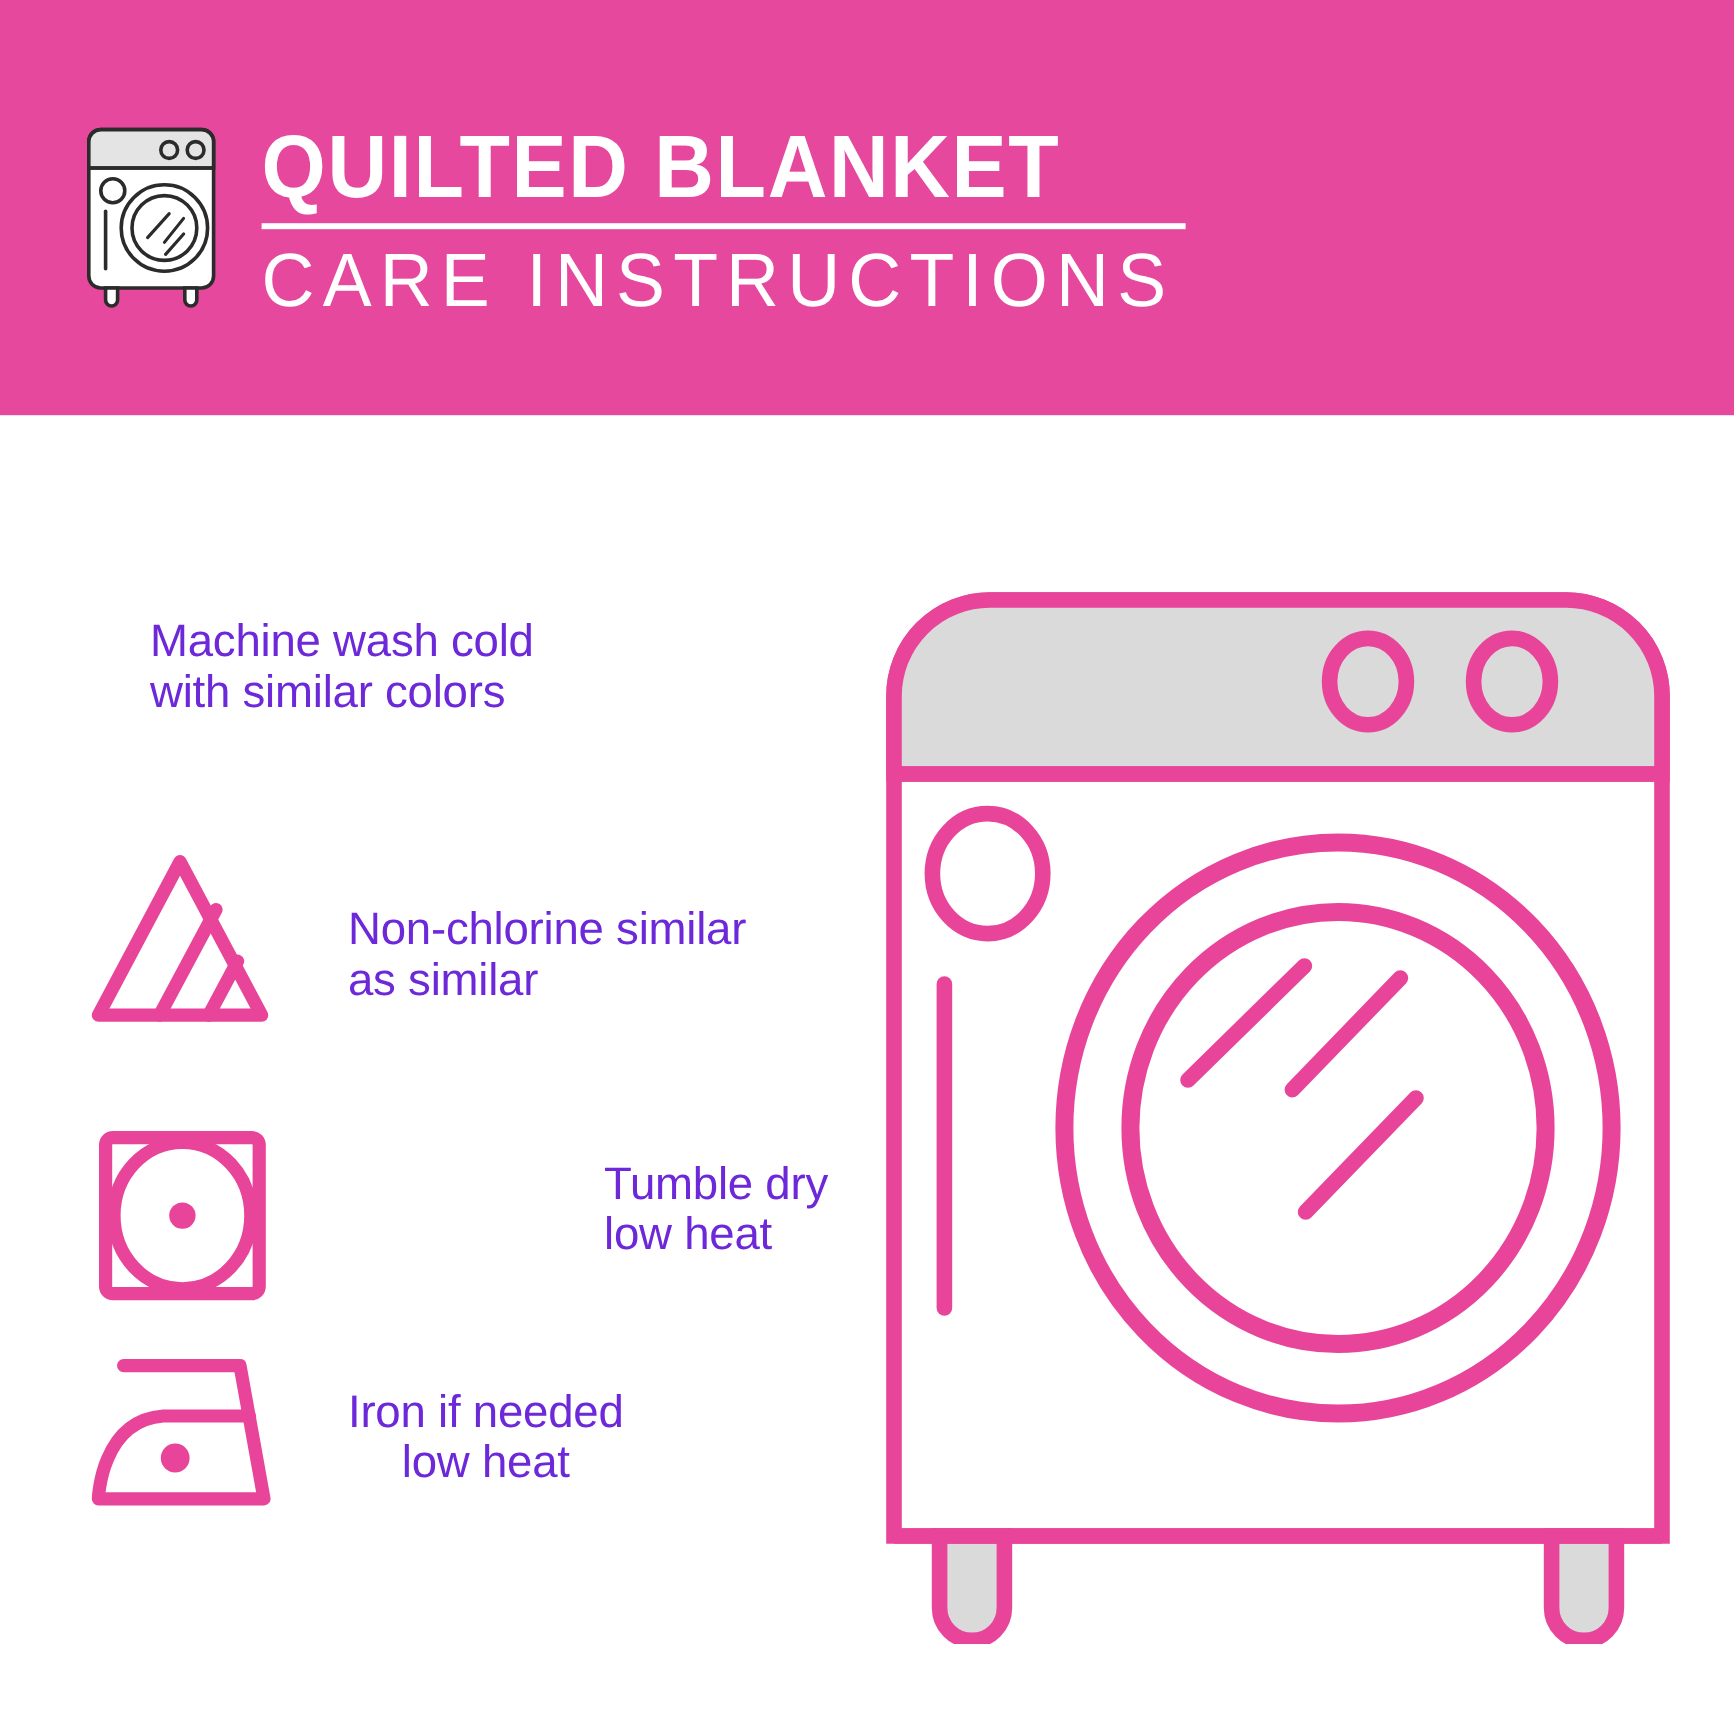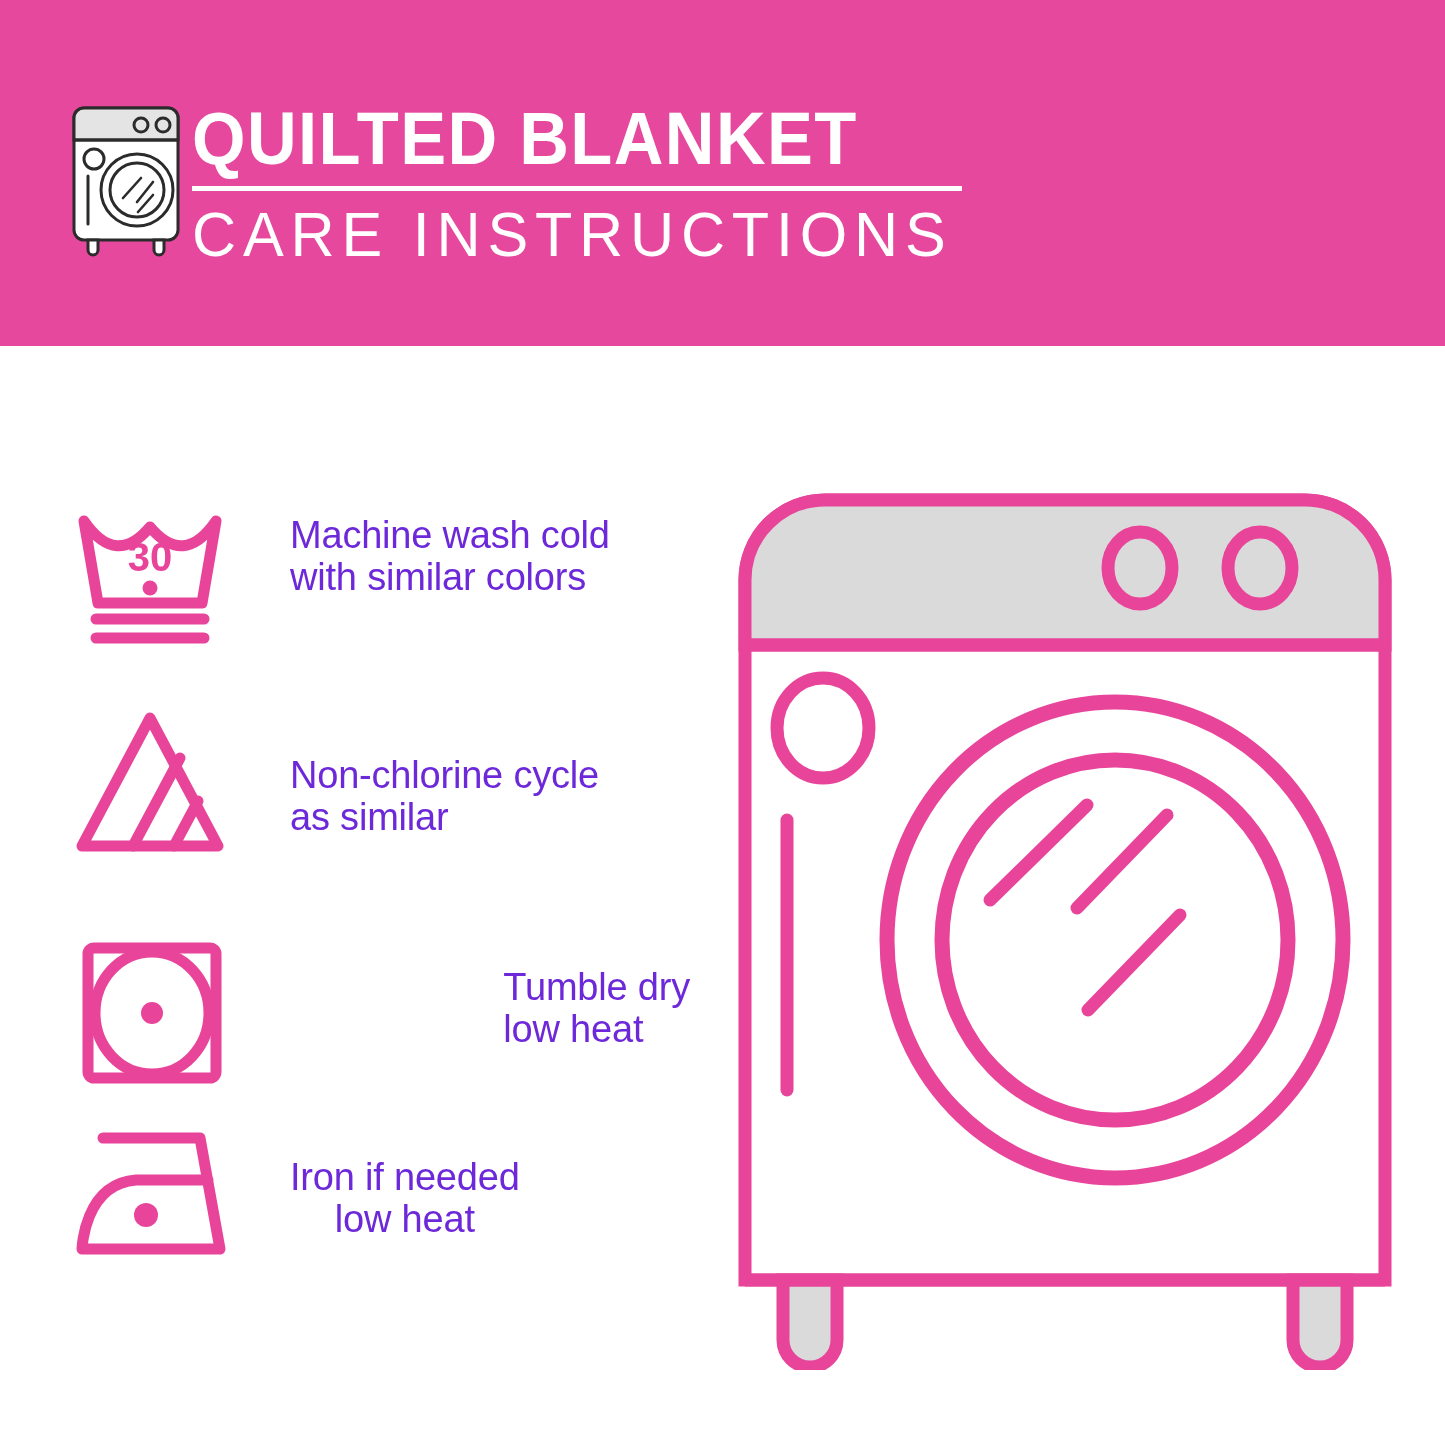--- a/index.html
+++ b/index.html
@@ -26,21 +26,21 @@
   }
   .header-logo {
     position: absolute;
     left: 58px;
     top: 98px;
     width: 136px;
     height: 160px;
   }
   .header-titles {
     position: absolute;
-    left: 192px;
+    left: 218px;
     top: 100px;
     width: 790px;
   }
   .title-main {
     font-family: "Liberation Sans Narrow", "Liberation Sans", sans-serif;
     font-weight: bold;
     font-size: 74px;
     line-height: 78px;
     color: #ffffff;
     letter-spacing: 1.5px;
@@ -149,49 +149,38 @@
     <div class="title-main">QUILTED BLANKET</div>
     <div class="title-divider"></div>
     <div class="title-sub">CARE INSTRUCTIONS</div>
   </div>
 
 </div>
 
 <div class="symbol-list">
 
   <div class="symbol-row symbol-row-0">
-    <div class="symbol-icon">
-      <svg viewBox="0 0 165 150" width="165" height="150" aria-hidden="true">
-        <g fill="none" stroke="#E8459A" stroke-width="11" stroke-linecap="round" stroke-linejoin="round">
-          <path d="M14 22 C 36 54, 58 54, 80 28 C 102 54, 124 54, 146 22 L 132 104 L 28 104 Z"></path>
-          <line x1="26" y1="120" x2="134" y2="120"></line>
-          <line x1="26" y1="139" x2="134" y2="139"></line>
-        </g>
-        <text x="80" y="72" text-anchor="middle" font-family="Liberation Sans, sans-serif" font-size="40" font-weight="bold" fill="#E8459A">30</text>
-        <circle cx="80" cy="89" r="7.5" fill="#E8459A"></circle>
-      </svg>
-    </div>
     <div class="symbol-text">
       <div>Machine wash cold</div>
       <div>with similar colors</div>
     </div>
   </div>
 
   <div class="symbol-row symbol-row-1">
     <div class="symbol-icon">
       <svg viewBox="0 0 165 150" width="165" height="150" aria-hidden="true">
         <g fill="none" stroke="#E8459A" stroke-width="11" stroke-linecap="round" stroke-linejoin="round">
           <path d="M80 12 L 148 140 L 12 140 Z"></path>
           <line x1="63" y1="140" x2="110" y2="52"></line>
           <line x1="104" y1="140" x2="128" y2="95"></line>
         </g>
       </svg>
     </div>
     <div class="symbol-text">
-      <div>Non-chlorine cycle</div>
+      <div>Non-chlorine similar</div>
       <div>as similar</div>
     </div>
   </div>
 
   <div class="symbol-row symbol-row-2">
     <div class="symbol-icon">
       <svg viewBox="0 0 165 150" width="165" height="150" aria-hidden="true">
         <g fill="none" stroke="#E8459A" stroke-width="11" stroke-linecap="round" stroke-linejoin="round">
           <rect x="18" y="10" width="128" height="130" rx="6" ry="6"></rect>
           <ellipse cx="82" cy="75" rx="57" ry="61"></ellipse>

